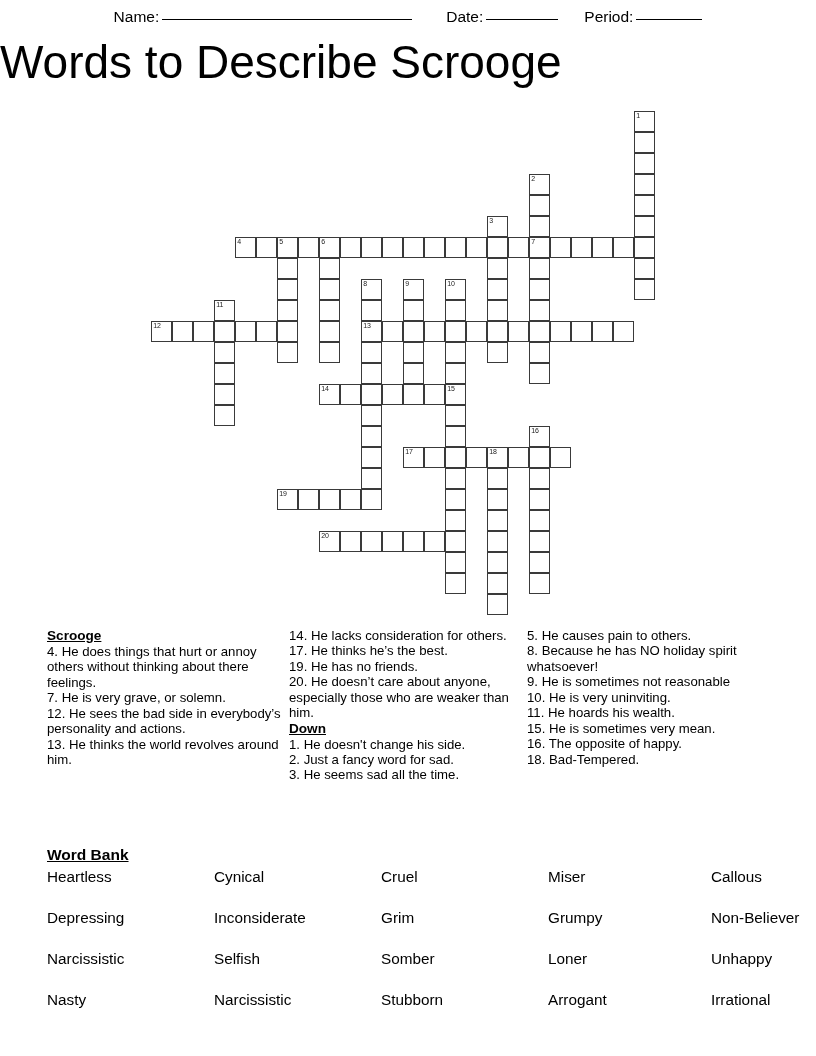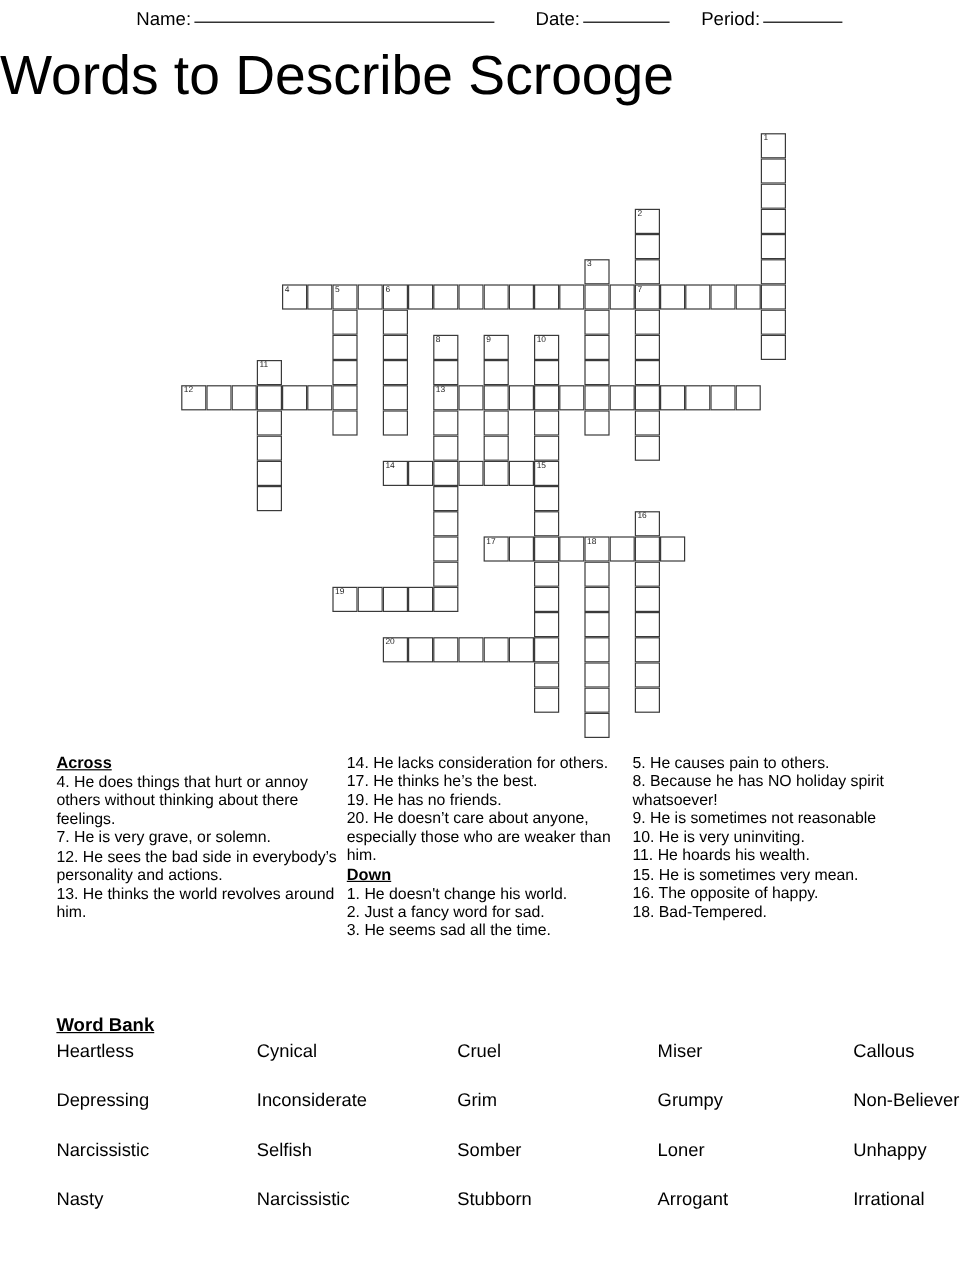--- a/index.html
+++ b/index.html
@@ -331,33 +331,33 @@
     </div>
     <div class="cell" style="left: 340px; top: 531px; width: 21px; height: 21px;"></div>
     <div class="cell" style="left: 361px; top: 531px; width: 21px; height: 21px;"></div>
     <div class="cell" style="left: 382px; top: 531px; width: 21px; height: 21px;"></div>
     <div class="cell" style="left: 403px; top: 531px; width: 21px; height: 21px;"></div>
     <div class="cell" style="left: 424px; top: 531px; width: 21px; height: 21px;"></div>
   </div>
 
 <div class="clues">
   <div class="clue-col c1">
-      <span class="clue-head">Across</span>
+      <span class="clue-head">Scrooge</span>
       <span class="clue"><b>4.</b><span> He does things that hurt or annoy others without thinking about there feelings.</span></span>
       <span class="clue"><b>7.</b><span> He is very grave, or solemn.</span></span>
       <span class="clue"><b>12.</b><span> He sees the bad side in everybody’s personality and actions.</span></span>
       <span class="clue"><b>13.</b><span> He thinks the world revolves around him.</span></span>
     </div>
   <div class="clue-col c2">
       <span class="clue"><b>14.</b><span> He lacks consideration for others.</span></span>
       <span class="clue"><b>17.</b><span> He thinks he’s the best.</span></span>
       <span class="clue"><b>19.</b><span> He has no friends.</span></span>
       <span class="clue"><b>20.</b><span> He doesn’t care about anyone, especially those who are weaker than him.</span></span>
       <span class="clue-head">Down</span>
-      <span class="clue"><b>1.</b><span> He doesn't change his world.</span></span>
+      <span class="clue"><b>1.</b><span> He doesn't change his side.</span></span>
       <span class="clue"><b>2.</b><span> Just a fancy word for sad.</span></span>
       <span class="clue"><b>3.</b><span> He seems sad all the time.</span></span>
     </div>
   <div class="clue-col c3">
       <span class="clue"><b>5.</b><span> He causes pain to others.</span></span>
       <span class="clue"><b>8.</b><span> Because he has NO holiday spirit whatsoever!</span></span>
       <span class="clue"><b>9.</b><span> He is sometimes not reasonable</span></span>
       <span class="clue"><b>10.</b><span> He is very uninviting.</span></span>
       <span class="clue"><b>11.</b><span> He hoards his wealth.</span></span>
       <span class="clue"><b>15.</b><span> He is sometimes very mean.</span></span>

